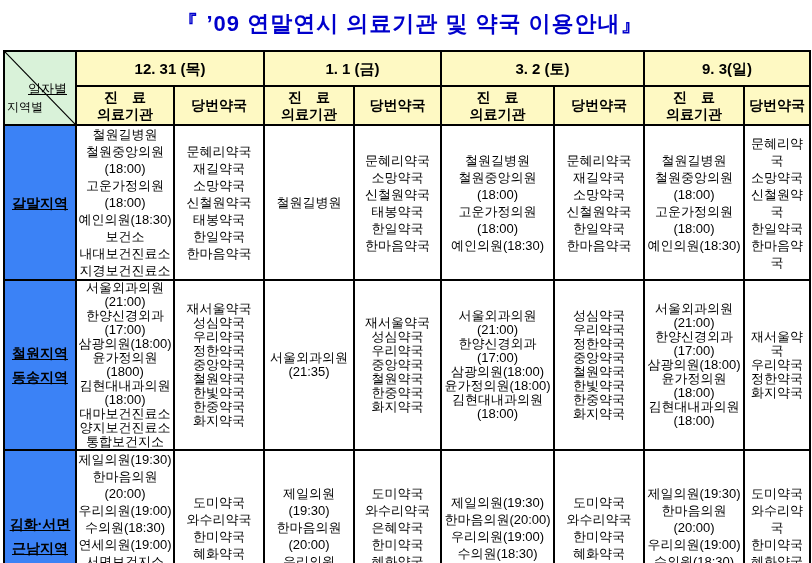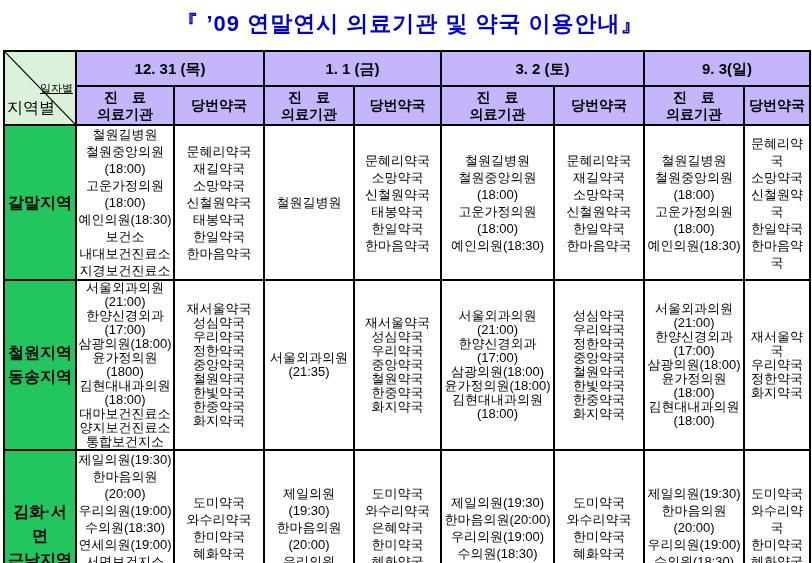--- a/index.html
+++ b/index.html
@@ -1,32 +1,32 @@
 <!DOCTYPE html>
 <html><head>
 <meta charset="utf-8">
 <style>
   html,body{margin:0;padding:0;background:#ffffff;}
   body{width:812px;height:563px;font-family:"Liberation Sans","DejaVu Sans",sans-serif;color:#000;}
   .page{position:relative;width:812px;height:563px;overflow:hidden;}
   .title{margin:9px 0 11px 8px;text-align:center;color:#0000cc;font-size:22px;font-weight:bold;letter-spacing:1px;}
   table.sched{border-collapse:collapse;table-layout:fixed;margin-left:3px;}
   table.sched td{border:2px solid #000;text-align:center;vertical-align:middle;padding:0 1px;white-space:pre-line;overflow:hidden;}
-  td.hdr{background:#c4b5fd;font-weight:bold;font-size:14px;line-height:17px;}
+  td.hdr{background:#fef9c3;font-weight:bold;font-size:14px;line-height:17px;}
   tr.date-row td{height:33px;font-size:15px;}
   tr.sub-row td{height:37px;}
-  td.region{background:#22c55e;font-weight:bold;font-size:16px;line-height:24px;}
+  td.region{background:#3b82f6;font-weight:bold;font-size:14px;line-height:24px;text-decoration:underline;}
   td.data{font-size:13px;background:#fff;}
   tr.r1 td.data{height:117px;line-height:17px;}
   tr.r2 td.data{height:141px;line-height:14px;}
   tr.r3 td.data{height:148px;line-height:17px;}
   td.corner{position:relative;background:#d9f2d9;}
   td.corner svg{position:absolute;left:0;top:0;width:100%;height:100%;}
-  .corner-top{position:absolute;right:2px;top:28px;font-size:11px;font-weight:normal;text-decoration:underline;}
-  .corner-bottom{position:absolute;left:2px;top:47px;font-size:16px;font-weight:normal;}
+  .corner-top{position:absolute;right:8px;top:28px;font-size:13px;font-weight:normal;text-decoration:underline;}
+  .corner-bottom{position:absolute;left:2px;top:47px;font-size:12px;font-weight:normal;}
 </style>
 </head>
 <body>
 
 <div class="page">
 
   <div class="title">『 ’09 연말연시 의료기관 및 약국 이용안내』</div>
 
   <table class="sched">
     <colgroup>

